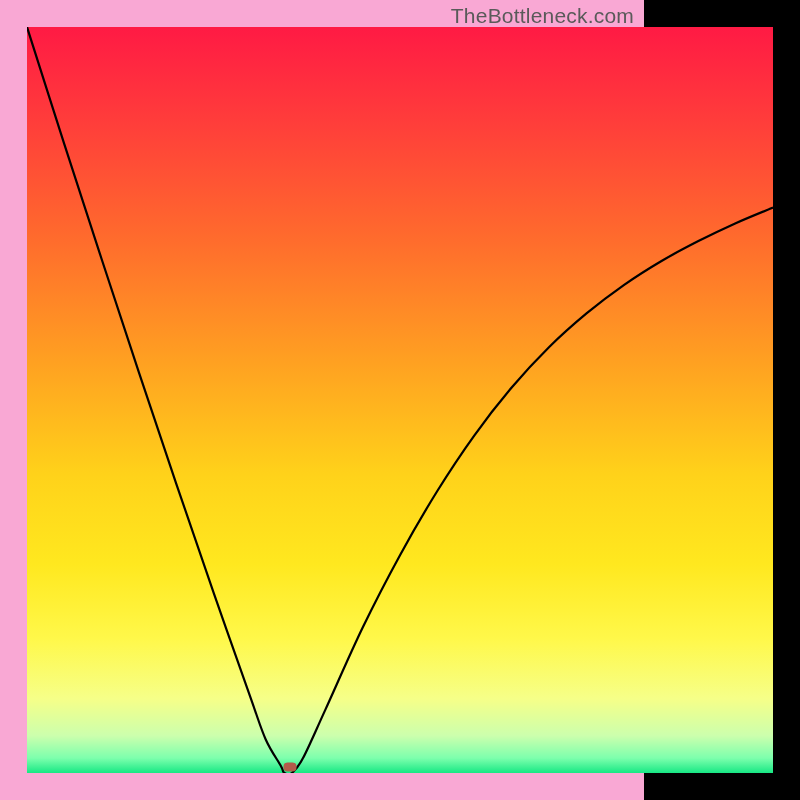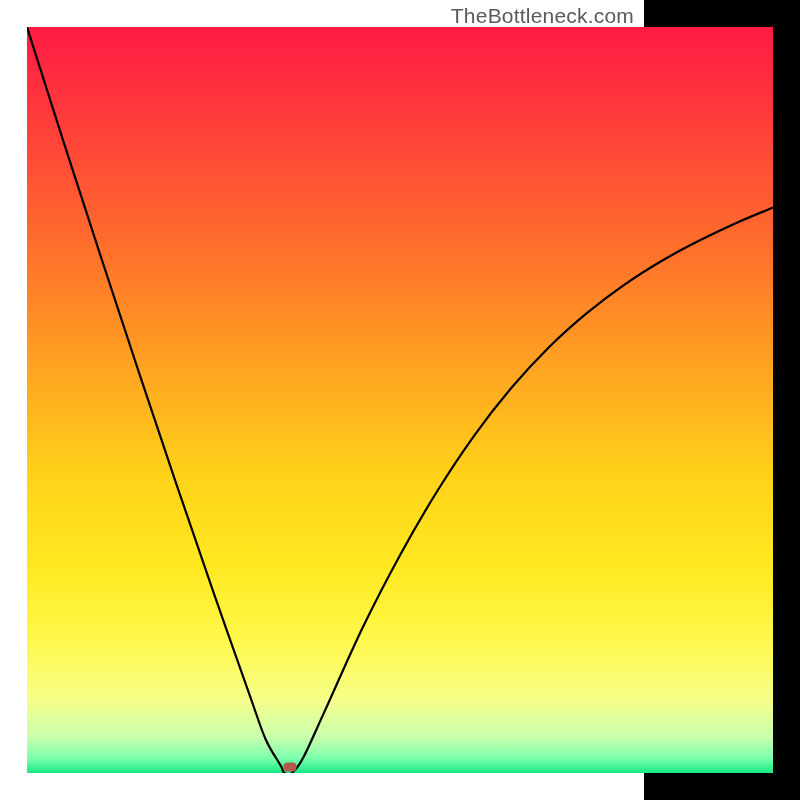--- a/index.html
+++ b/index.html
@@ -10,21 +10,21 @@
     background: #000;
     font-family: Arial, Helvetica, sans-serif;
     overflow: hidden;
   }
   .frame {
     position: absolute;
     left: 0;
     top: 0;
     width: 644px;
     height: 800px;
-    background: #ffffff;
+    background: #f9a8d4;
   }
   .plot {
     position: absolute;
     left: 27px;
     top: 27px;
     width: 746px;
     height: 746px;
     overflow: hidden;
   }
   .gradient {

